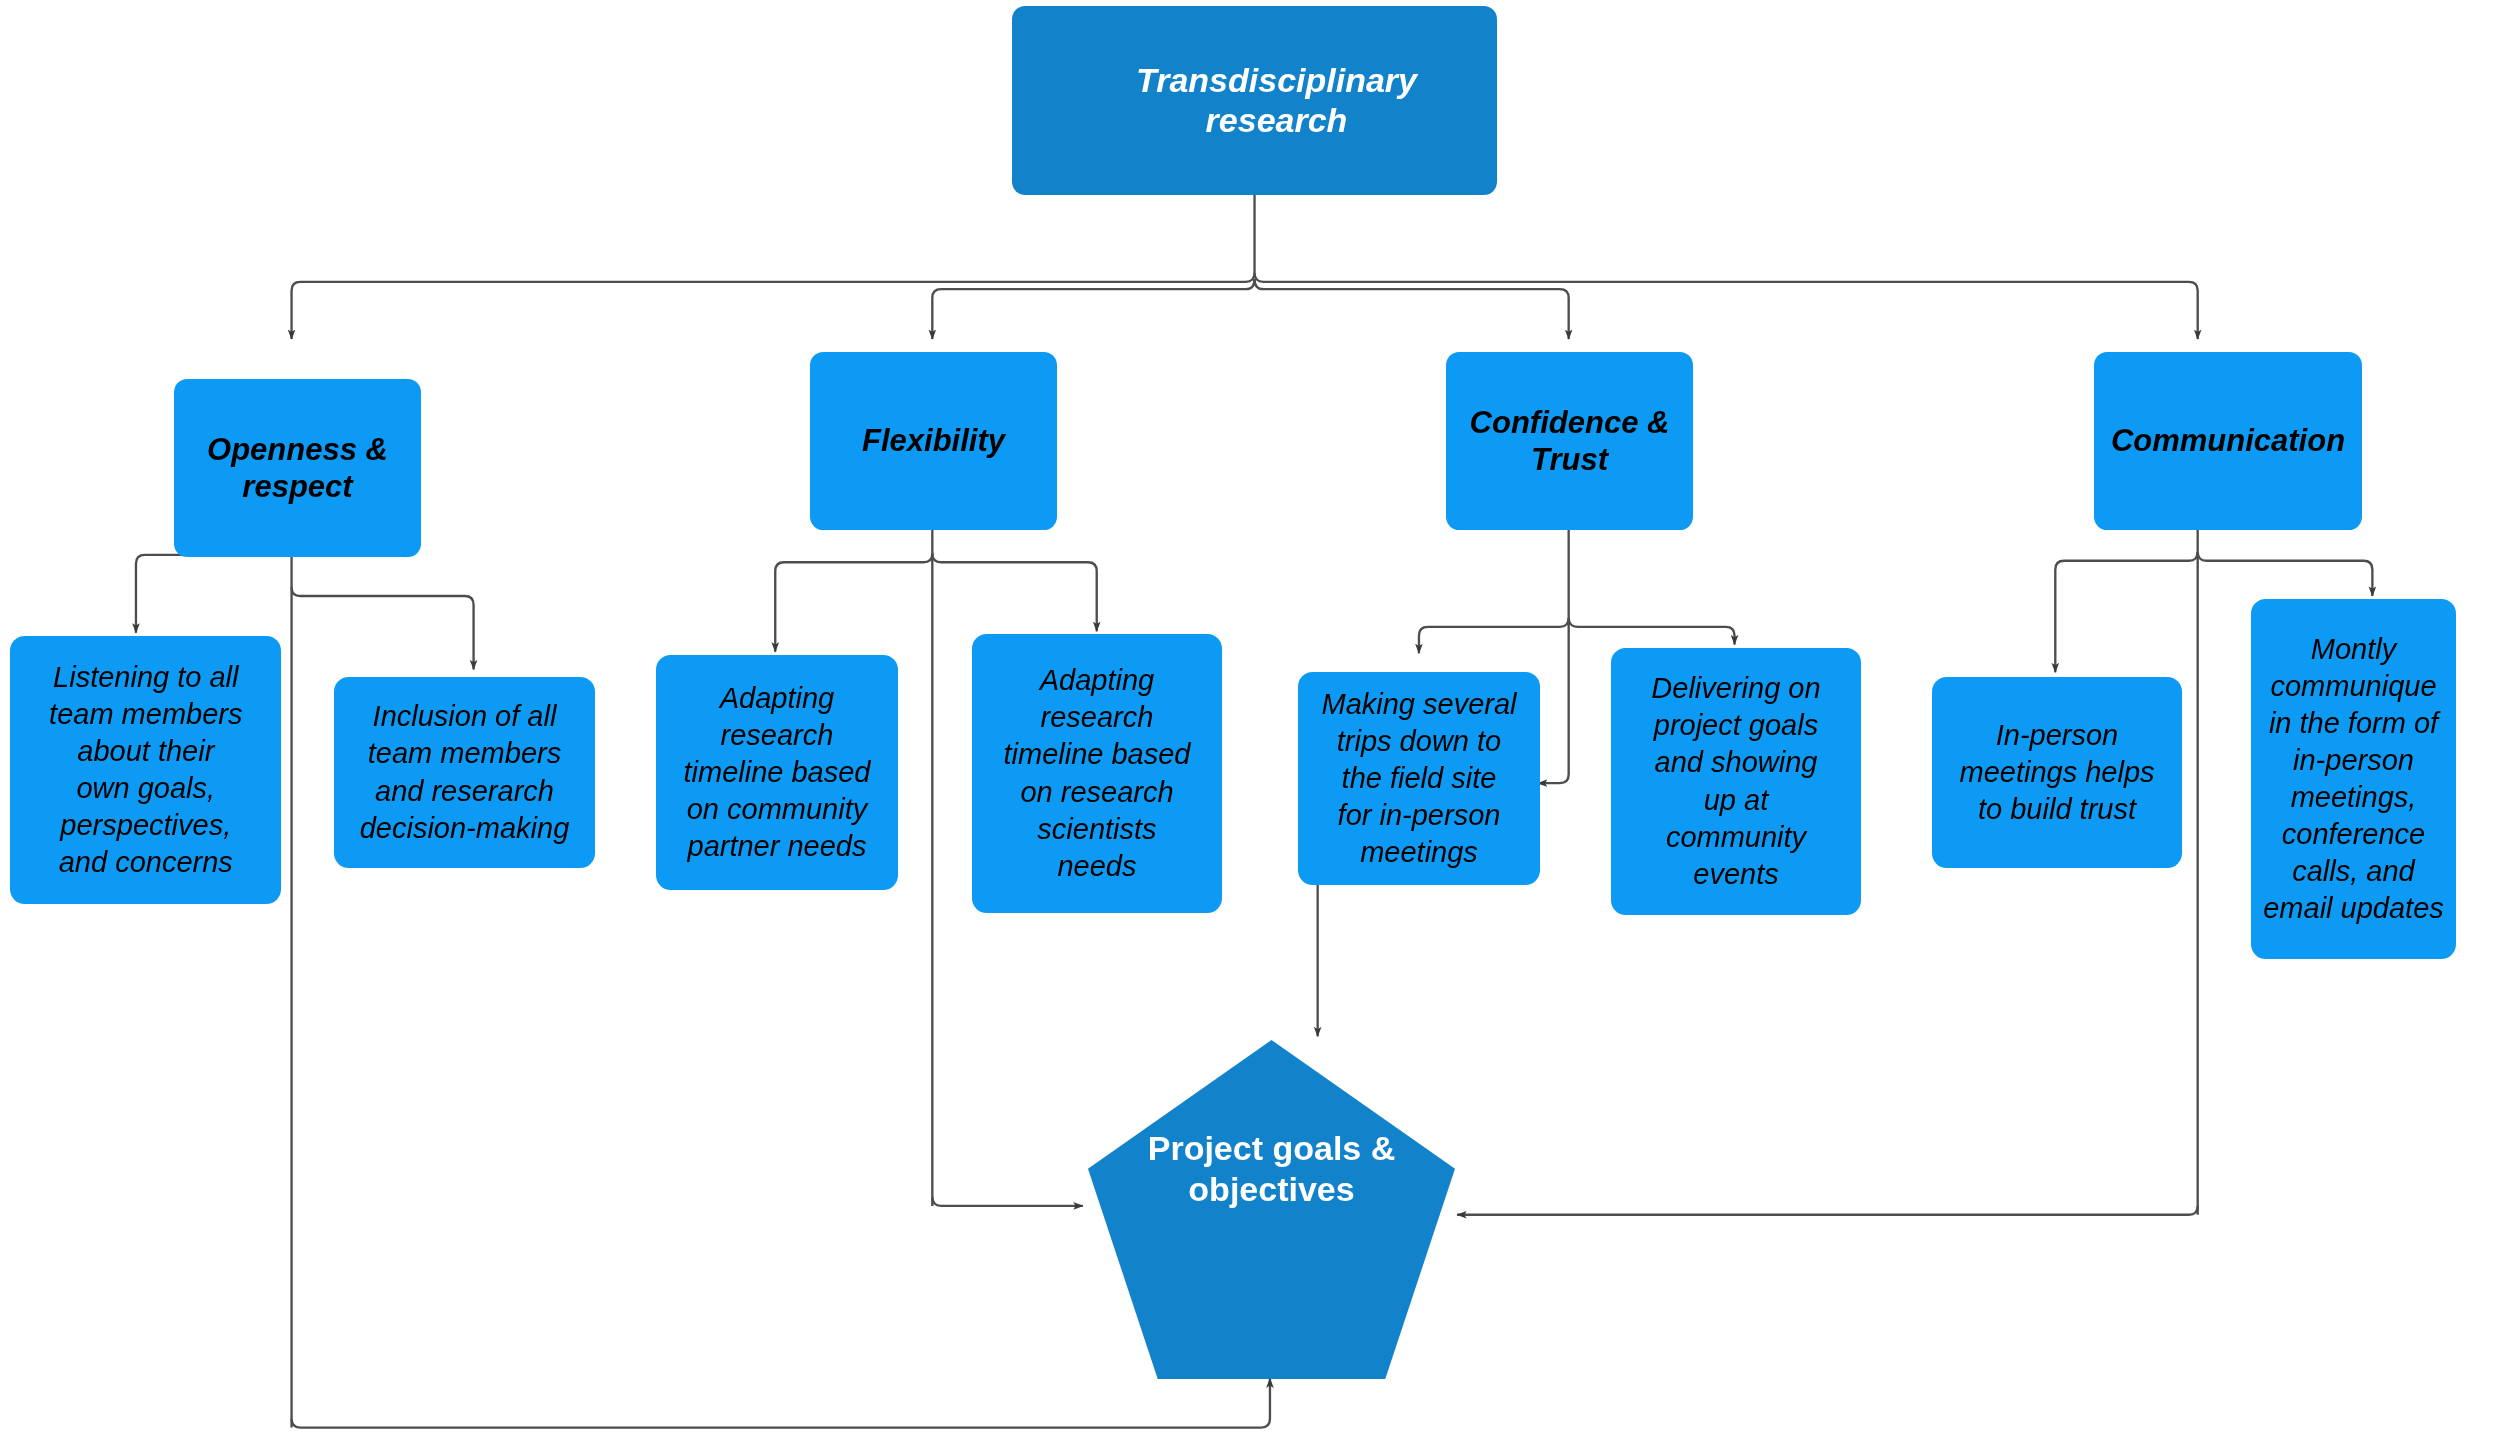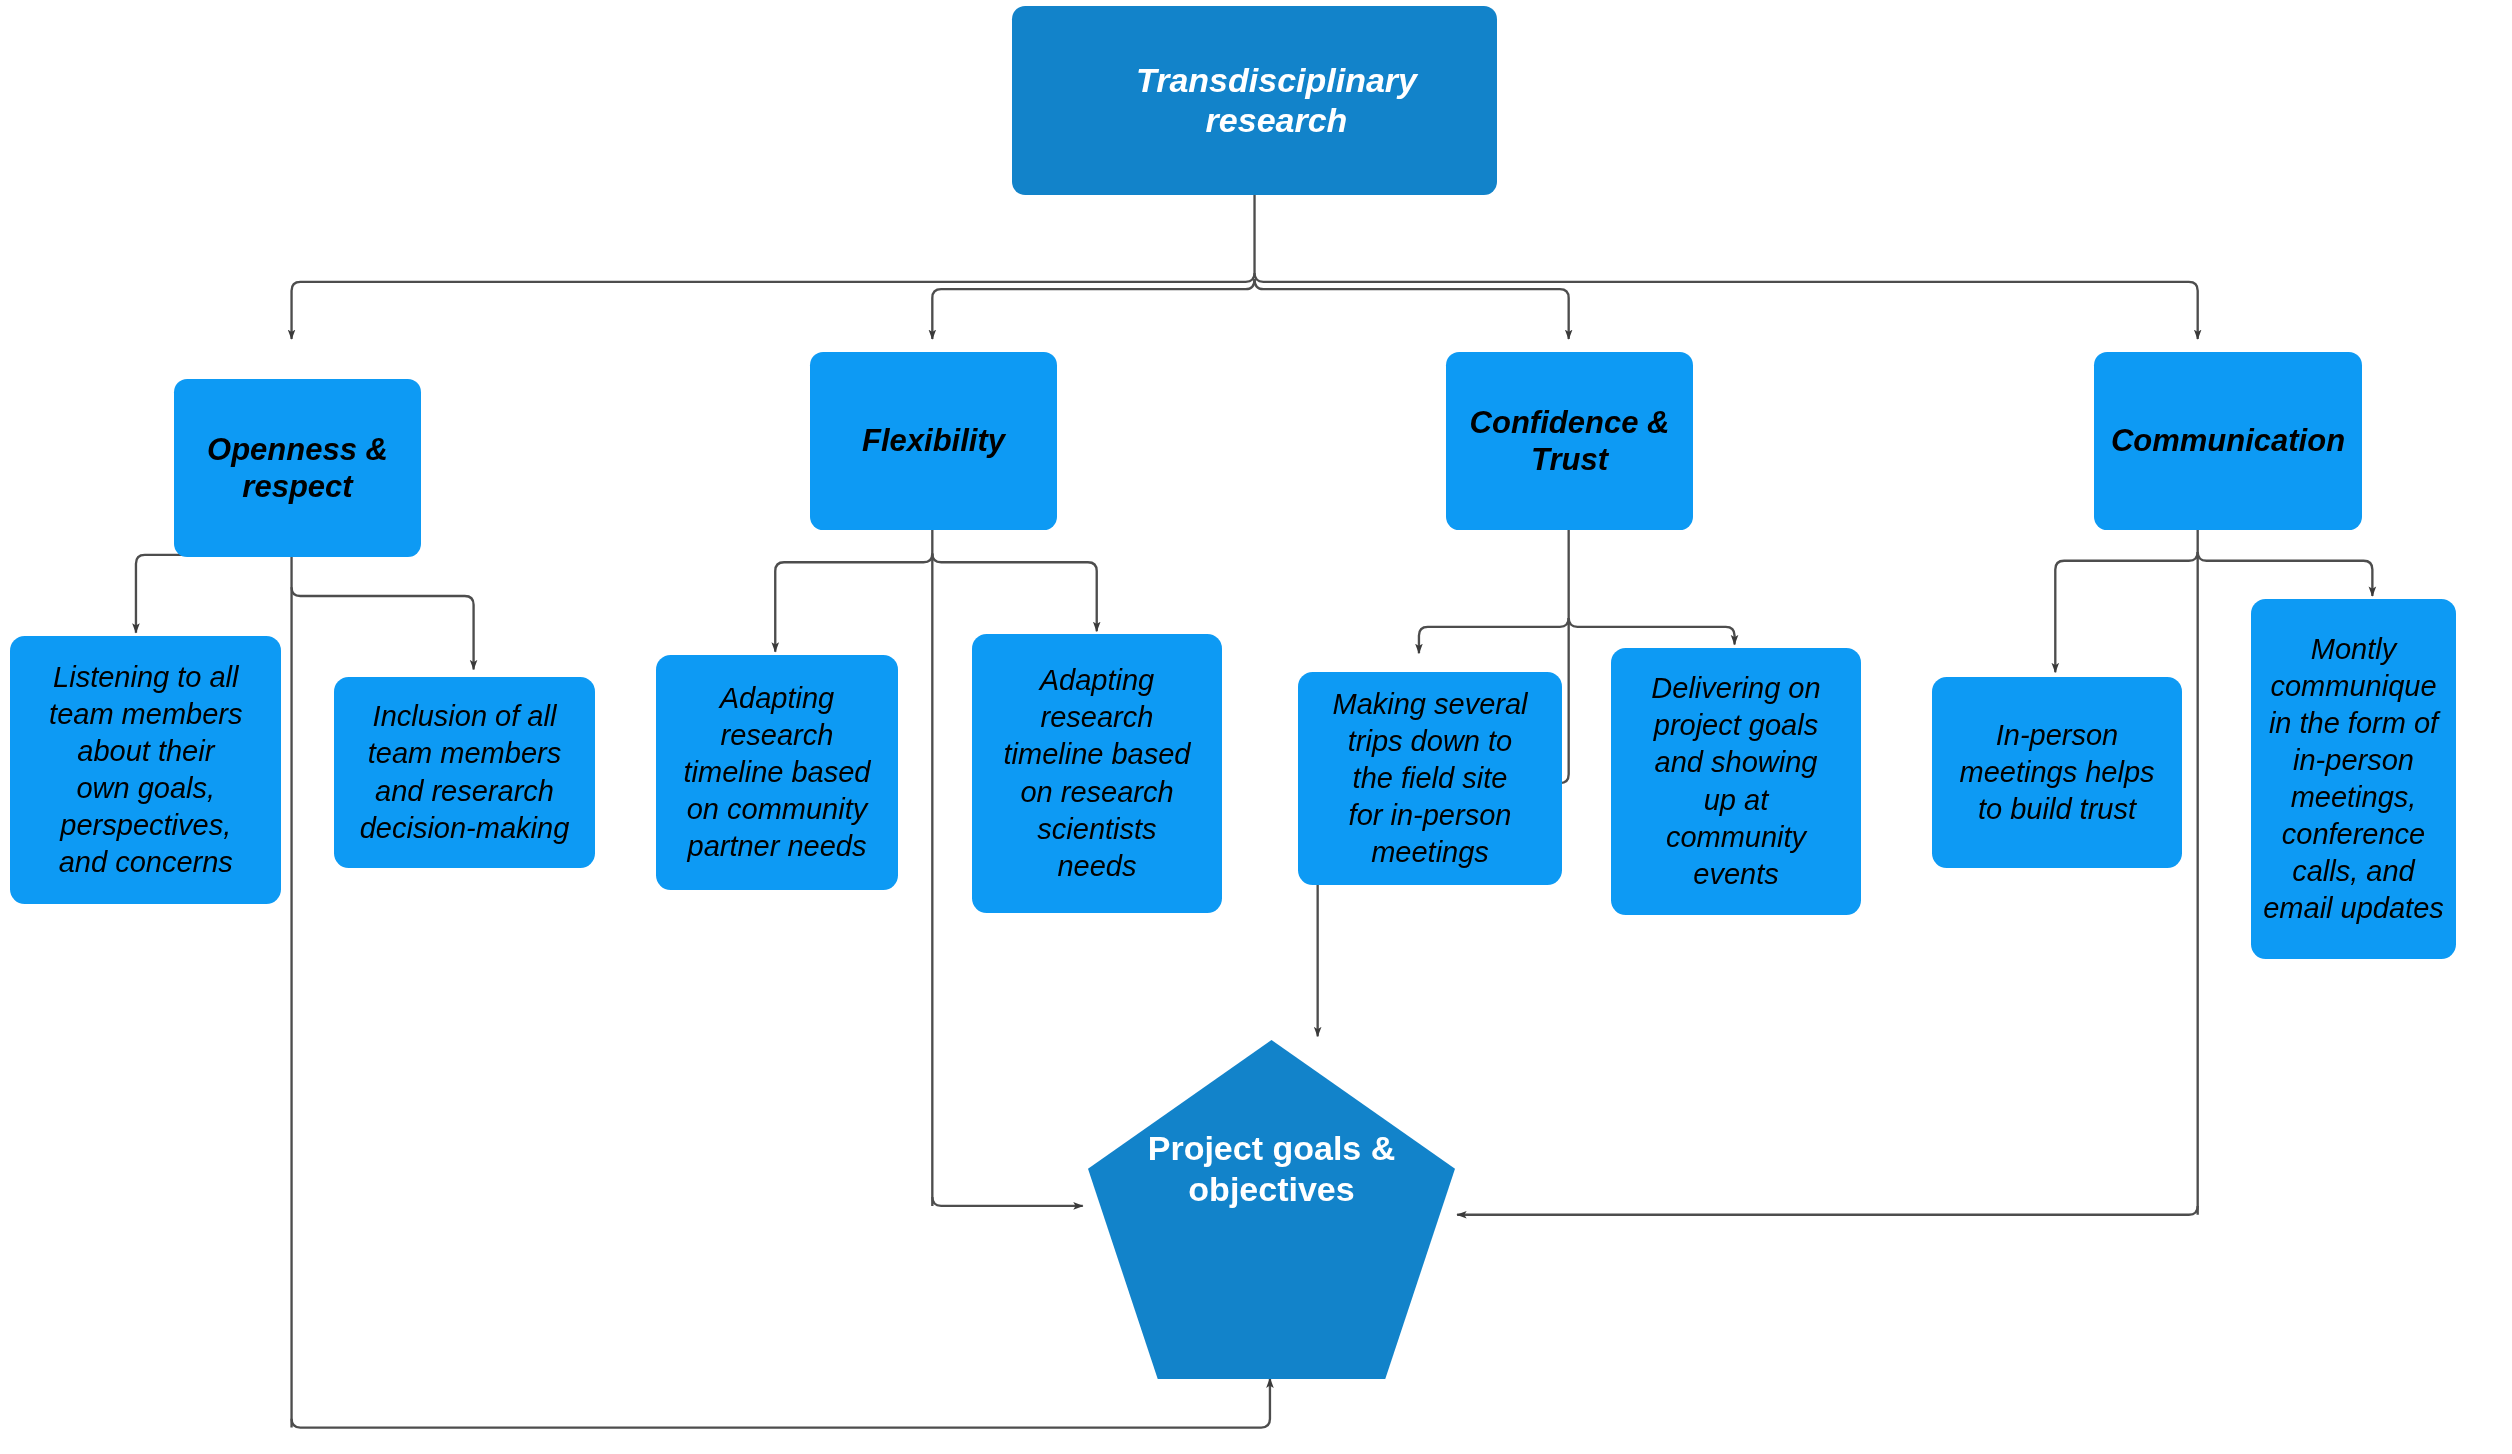--- a/index.html
+++ b/index.html
@@ -184,21 +184,21 @@
 
   <div class="node node-leaf" style="left:972px; top:634px; width:250px; height:279px;">
     <span>Adapting
 research
 timeline based
 on research
 scientists
 needs</span>
   </div>
 
-  <div class="node node-leaf" style="left:1298px; top:672px; width:264px; height:213px;">
+  <div class="node node-leaf" style="left:1298px; top:672px; width:242px; height:213px;">
     <span>Making several
 trips down to
 the field site
 for in-person
 meetings</span>
   </div>
 
   <div class="node node-leaf" style="left:1611px; top:648px; width:250px; height:267px;">
     <span>Delivering on
 project goals

